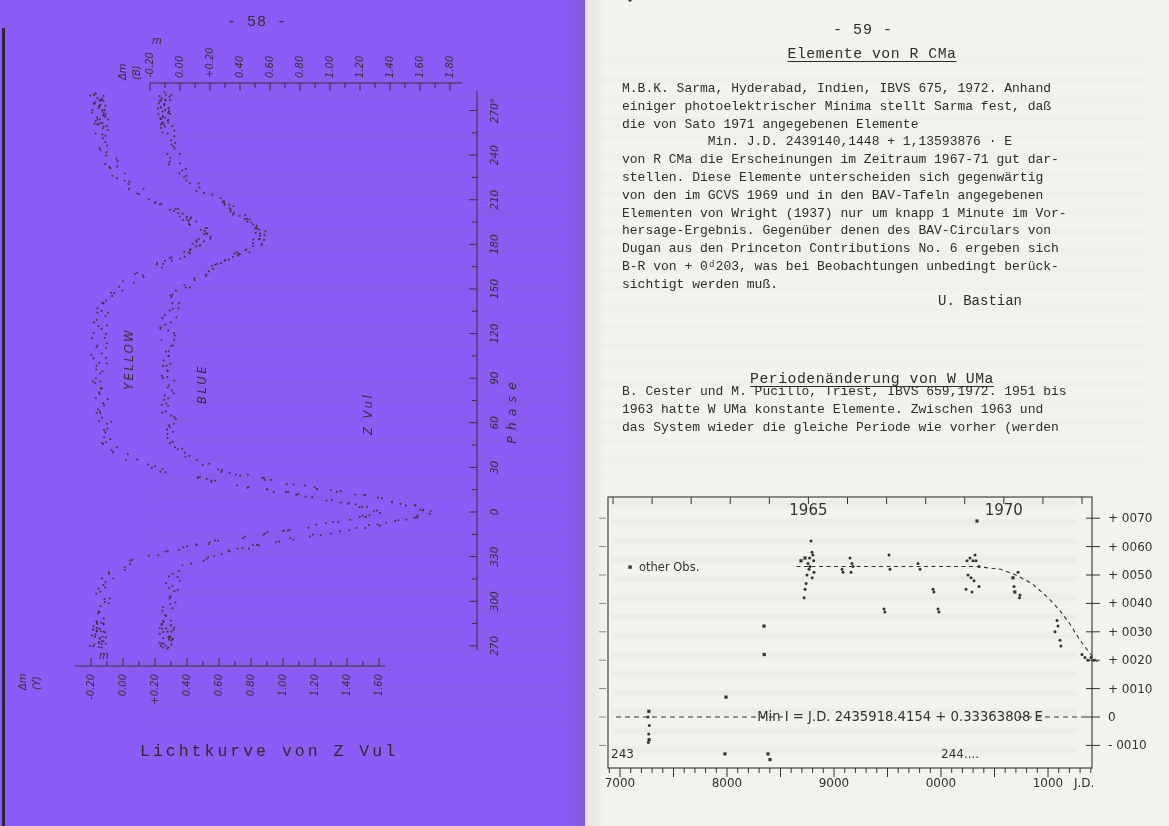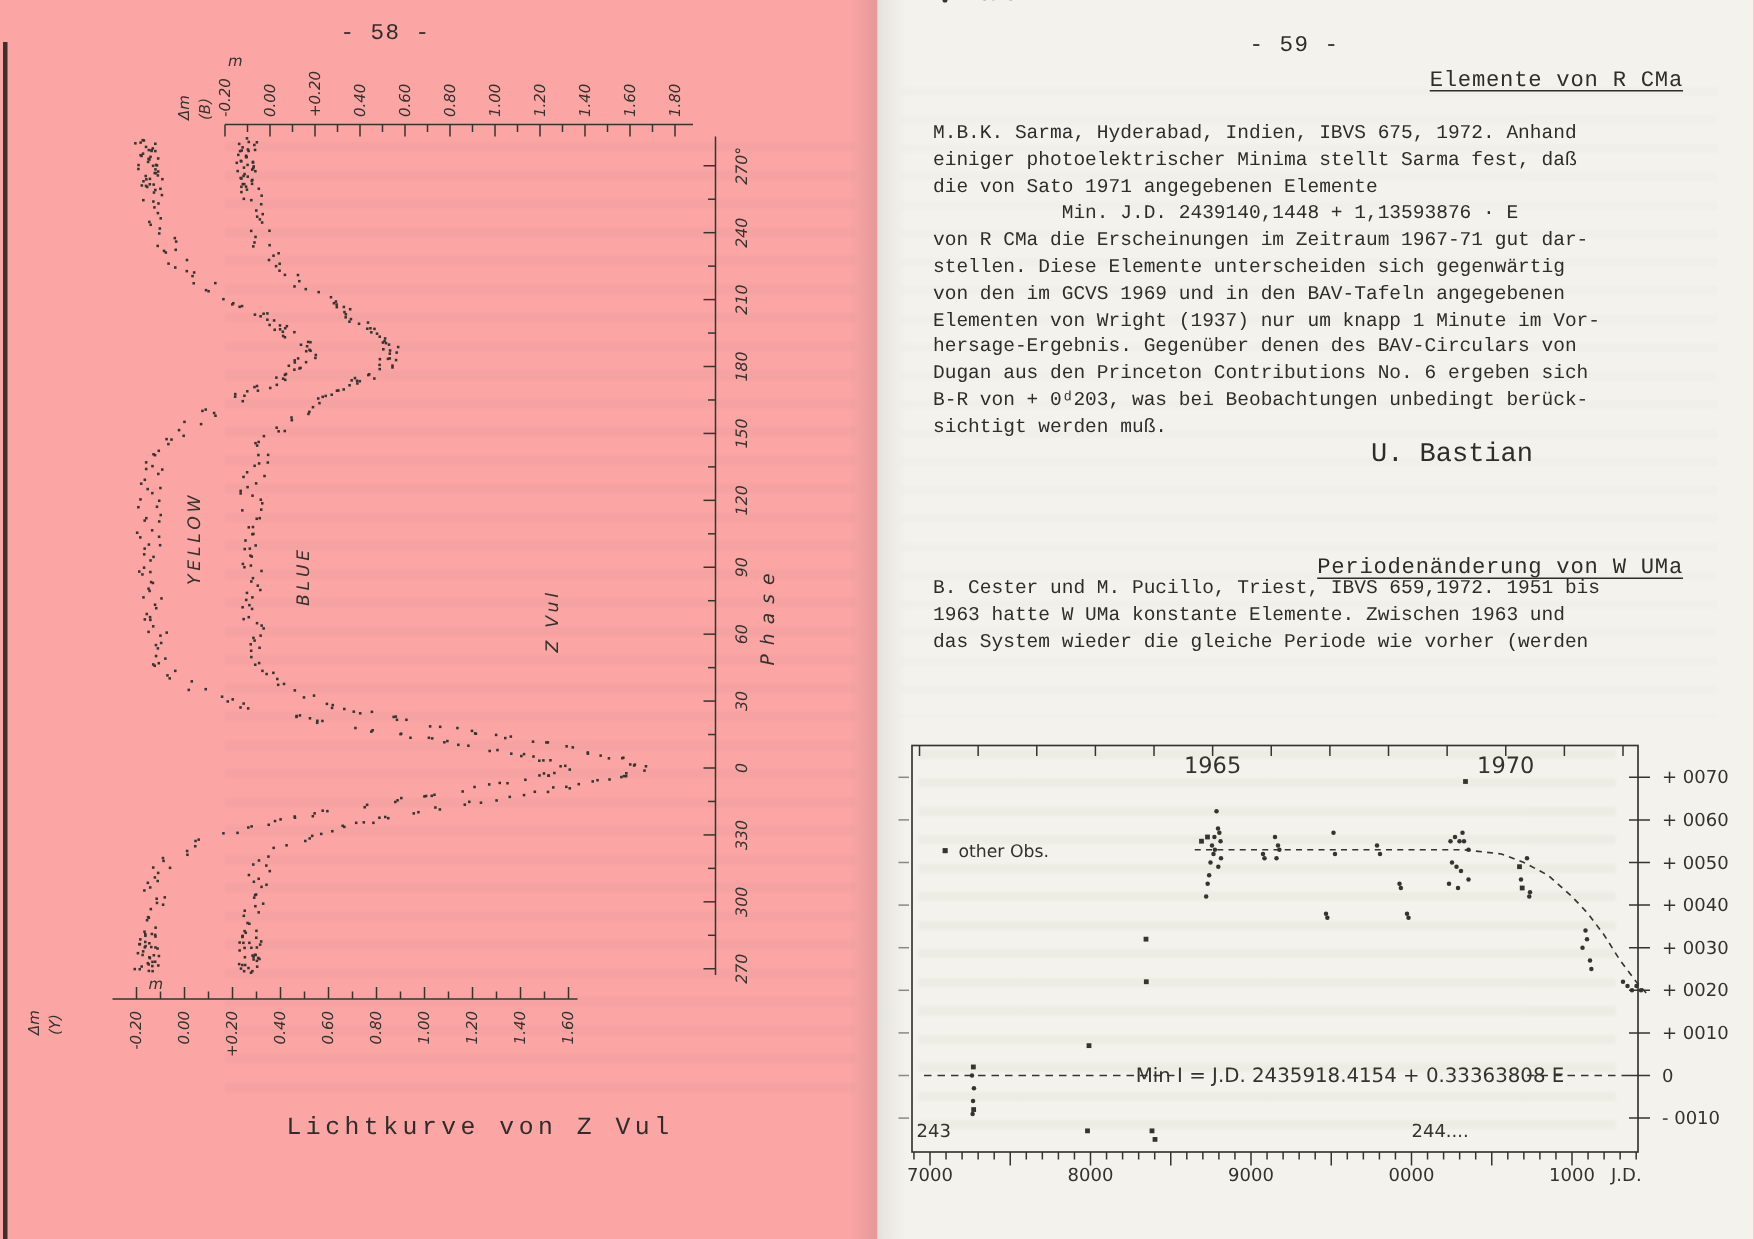--- a/index.html
+++ b/index.html
@@ -1,37 +1,37 @@
 <!DOCTYPE html>
 <html><head>
 <meta charset="utf-8">
 <style>
   html,body{margin:0;padding:0}
   body{width:1169px;height:826px;position:relative;overflow:hidden;
        background:#e6e5df;font-family:"Liberation Mono","DejaVu Sans Mono",monospace;color:#2e2d29}
   .page{position:absolute;top:0;height:826px}
-  .page-left{left:0;width:585px;background:#fca5a5}
+  .page-left{left:0;width:585px;background:#8b5cf6}
   .page-right{left:585px;width:584px;background:#f3f2ec}
   .gutter{position:absolute;left:566px;top:0;width:38px;height:826px;
           background:linear-gradient(90deg,rgba(90,88,80,0) 0%,rgba(90,88,80,.14) 45%,rgba(90,88,80,.08) 60%,rgba(90,88,80,0) 100%)}
   .edge{position:absolute;left:2px;top:28px;width:3px;height:798px;background:#1c1b18;opacity:.85}
   .bleed{position:absolute;filter:blur(1.1px);pointer-events:none;
          background:repeating-linear-gradient(180deg,rgba(110,106,96,.13) 0 6px,transparent 6px 19px)}
   .pageno{position:absolute;font-size:15px;letter-spacing:1px;text-align:center;width:90px}
   #pageno-left{left:212px;top:14px}
   #pageno-right{left:818px;top:22px}
-  .sec-title{position:absolute;left:622px;width:500px;text-align:right;font-size:14.8px;
+  .sec-title{position:absolute;left:622px;width:500px;text-align:center;font-size:14.8px;
              text-decoration:underline;text-underline-offset:3px;letter-spacing:.5px}
   #sec1-title{top:46px}
   #sec2-title{top:371px}
   .para{position:absolute;left:622px;width:520px;font-size:13px;white-space:pre}
   #para1{top:80px;line-height:17.8px}
   #para2{top:383px;line-height:18.2px}
-  .sig{position:absolute;left:622px;top:293px;width:400px;text-align:right;font-size:18px}
-  .caption{position:absolute;left:140px;top:742px;width:360px;text-align:center;
+  .sig{position:absolute;left:622px;top:293px;width:400px;text-align:right;font-size:14px}
+  .caption{position:absolute;left:140px;top:742px;width:360px;text-align:left;
            font-size:16.5px;letter-spacing:3px}
   #charts-svg{position:absolute;left:0;top:0;width:1169px;height:826px}
   #charts-svg text{fill:#33322d;font-family:"DejaVu Sans",sans-serif}
   .axnum{font-style:italic;font-size:10px}
   .phnum{font-style:italic;font-size:10.5px}
   .serlab{font-style:italic;font-size:11.5px;letter-spacing:2.5px}
   .brnum{font-size:12px;font-family:"Liberation Sans",sans-serif}
   .bryear{font-size:15px;font-family:"Liberation Sans",sans-serif}
   .brsmall{font-size:11.5px;font-family:"Liberation Sans",sans-serif}
   .branno{font-size:13.2px;font-family:"Liberation Sans",sans-serif}

